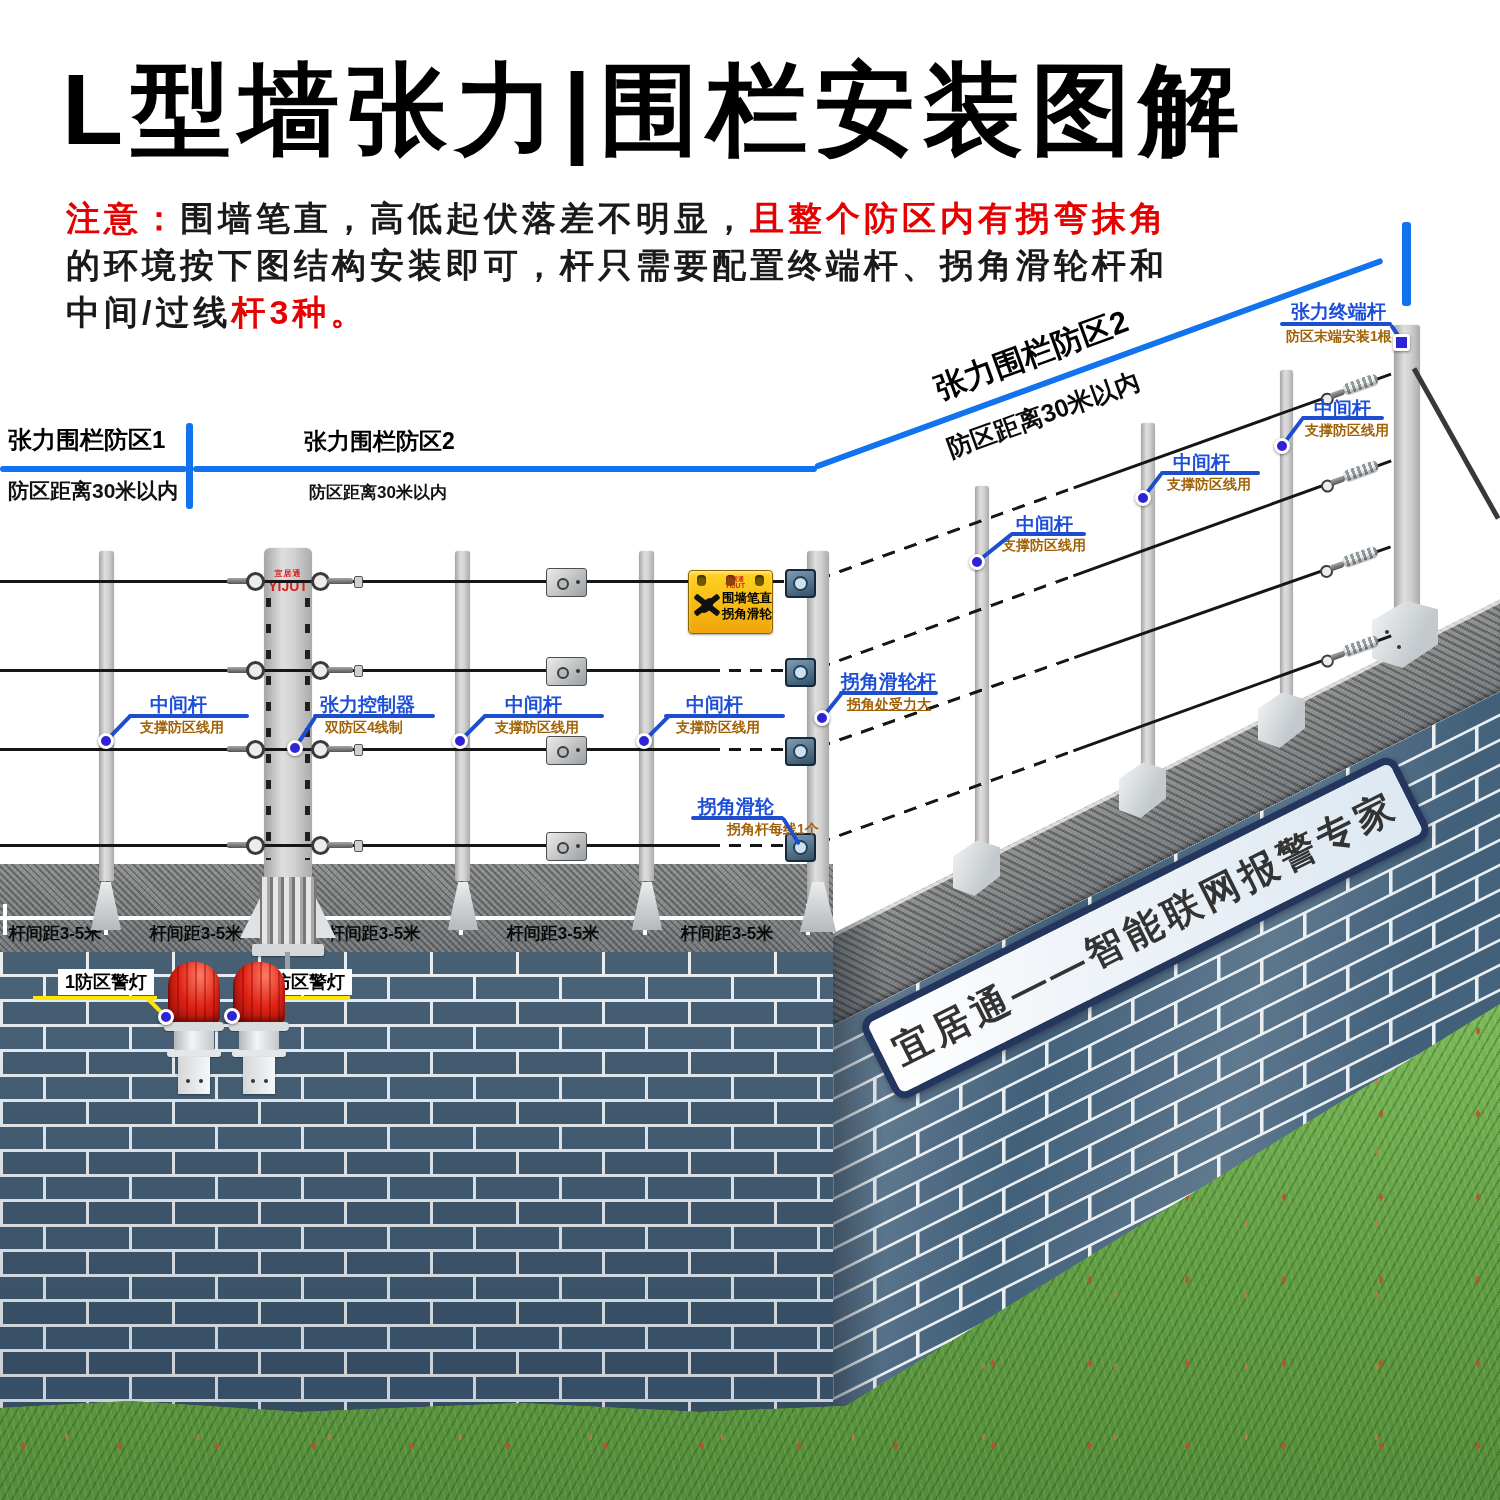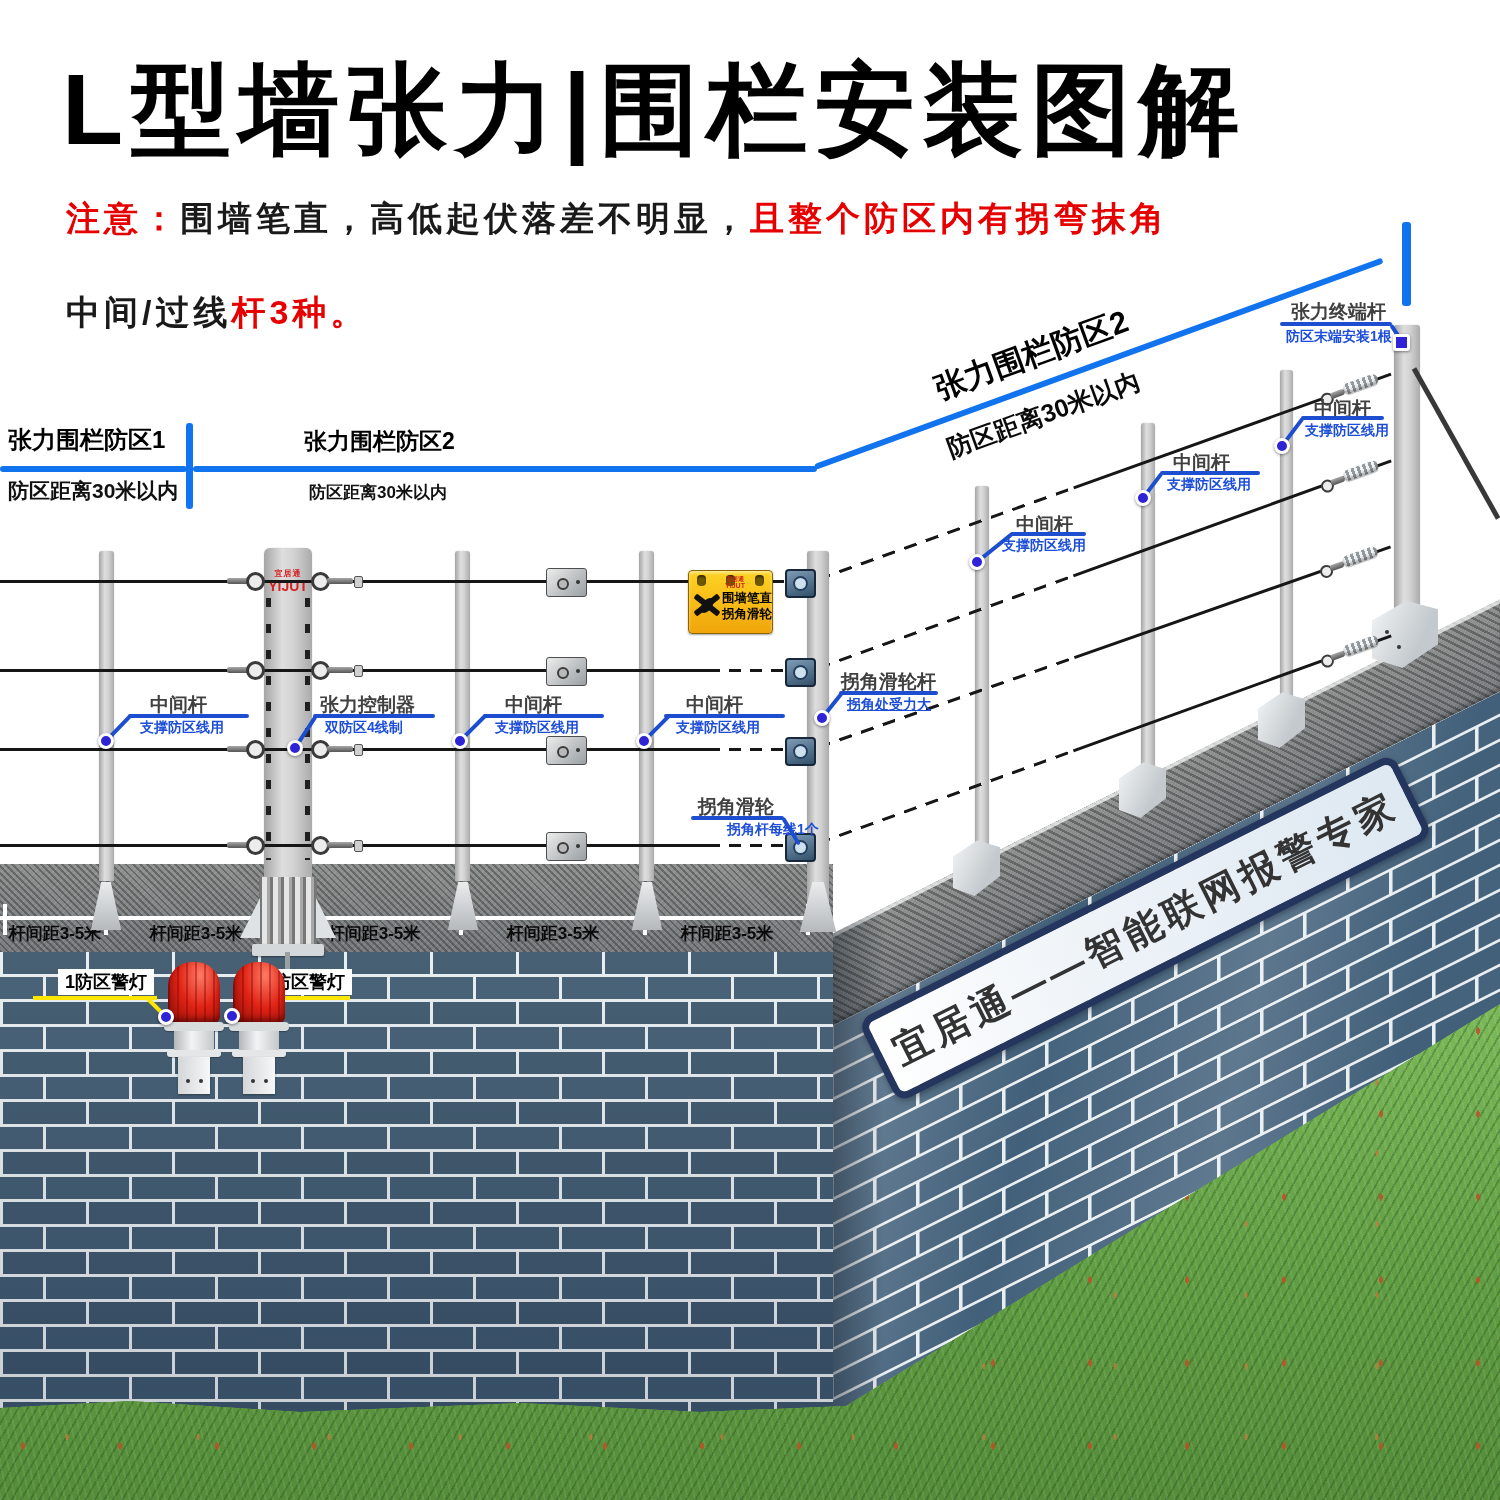--- a/index.html
+++ b/index.html
@@ -6,22 +6,22 @@
   #canvas{position:relative;width:1500px;height:1500px;background:#fff;overflow:hidden;
           font-family:"Liberation Sans","DejaVu Sans",sans-serif;}
   .abs{position:absolute;}
   
   .main-title{font-size:100px;font-weight:900;color:#000;letter-spacing:8px;white-space:nowrap;}
   .note-line{font-size:34px;font-weight:bold;color:#1a1a1a;letter-spacing:4px;white-space:nowrap;}
   .red{color:#e60000;}
   .zone-title{font-size:23px;font-weight:bold;color:#000;white-space:nowrap;}
   .zone-sub{font-size:20px;font-weight:bold;color:#111;white-space:nowrap;}
   
-  .lt{font-size:19px;font-weight:bold;color:#404040;white-space:nowrap;}
-  .ls{font-size:14px;font-weight:bold;color:#1d4ed8;white-space:nowrap;}
+  .lt{font-size:19px;font-weight:bold;color:#1d4ed8;white-space:nowrap;}
+  .ls{font-size:14px;font-weight:bold;color:#a16207;white-space:nowrap;}
   .ul{height:4px;background:#1d4ecf;border-radius:2px;}
   .ld{height:4px;background:#1d4ecf;transform-origin:0 50%;border-radius:2px;}
   .dt{width:10px;height:10px;background:#2f23d6;border:3px solid #fff;border-radius:50%;box-shadow:0 1px 3px rgba(0,0,0,.45);}
   .dtsq{width:11px;height:11px;background:#2f23d6;border:3px solid #fff;border-radius:3px;box-shadow:0 1px 3px rgba(0,0,0,.45);}
   .zline{background:#1273ef;border-radius:3px;}
   
   .pst{background:linear-gradient(90deg,#a5a5a5,#dedede 38%,#d2d2d2 62%,#ababab);border-radius:3px 3px 0 0;box-shadow:0 0 1px rgba(0,0,0,.35);}
   .pbase{background:linear-gradient(180deg,#eceeef,#b5b9bc);clip-path:polygon(12% 100%,38% 4%,62% 4%,88% 100%);}
   .wr{height:3px;background:#161616;}
   .wrd{height:3px;background:repeating-linear-gradient(90deg,#161616 0 12px,transparent 12px 21px);}
@@ -263,20 +263,23 @@
     <div class="abs" style="left:33px;top:20px;line-height:1.25;color:#000;font-weight:900;font-size:12.5px;letter-spacing:0;">
       <div>围墙笔直</div>
       <div>拐角滑轮</div>
     </div>
   </div>
 
   <div class="abs main-title" style="left:62px;top:44px;z-index:70;">L型墙张力|围栏安装图解</div>
   <div class="abs note-line" style="left:66px;top:196px;z-index:70;">
     <span class="red">注意：</span><span>围墙笔直，高低起伏落差不明显，</span><span class="red">且整个防区内有拐弯抹角</span>
   </div>
+  <div class="abs note-line" style="left:66px;top:243px;z-index:70;">
+    <span>的环境按下图结构安装即可，杆只需要配置终端杆、拐角滑轮杆和</span>
+  </div>
   <div class="abs note-line" style="left:66px;top:290px;z-index:70;">
     <span>中间/过线</span><span class="red">杆3种。</span>
   </div>
 
   <div class="abs zone-title" style="left:8px;top:424px;font-size:24px;z-index:70;">张力围栏防区1</div>
   <div class="abs zline" style="left:0;top:466px;width:187px;height:6px;z-index:70;"></div>
   <div class="abs zone-sub" style="left:8px;top:477px;font-size:21px;z-index:70;">防区距离30米以内</div>
   <div class="abs zline" style="left:186px;top:423px;width:7px;height:86px;z-index:70;"></div>
   <div class="abs zone-title" style="left:304px;top:426px;z-index:70;">张力围栏防区2</div>
   <div class="abs zline" style="left:193px;top:466px;width:624px;height:6px;z-index:70;"></div>

